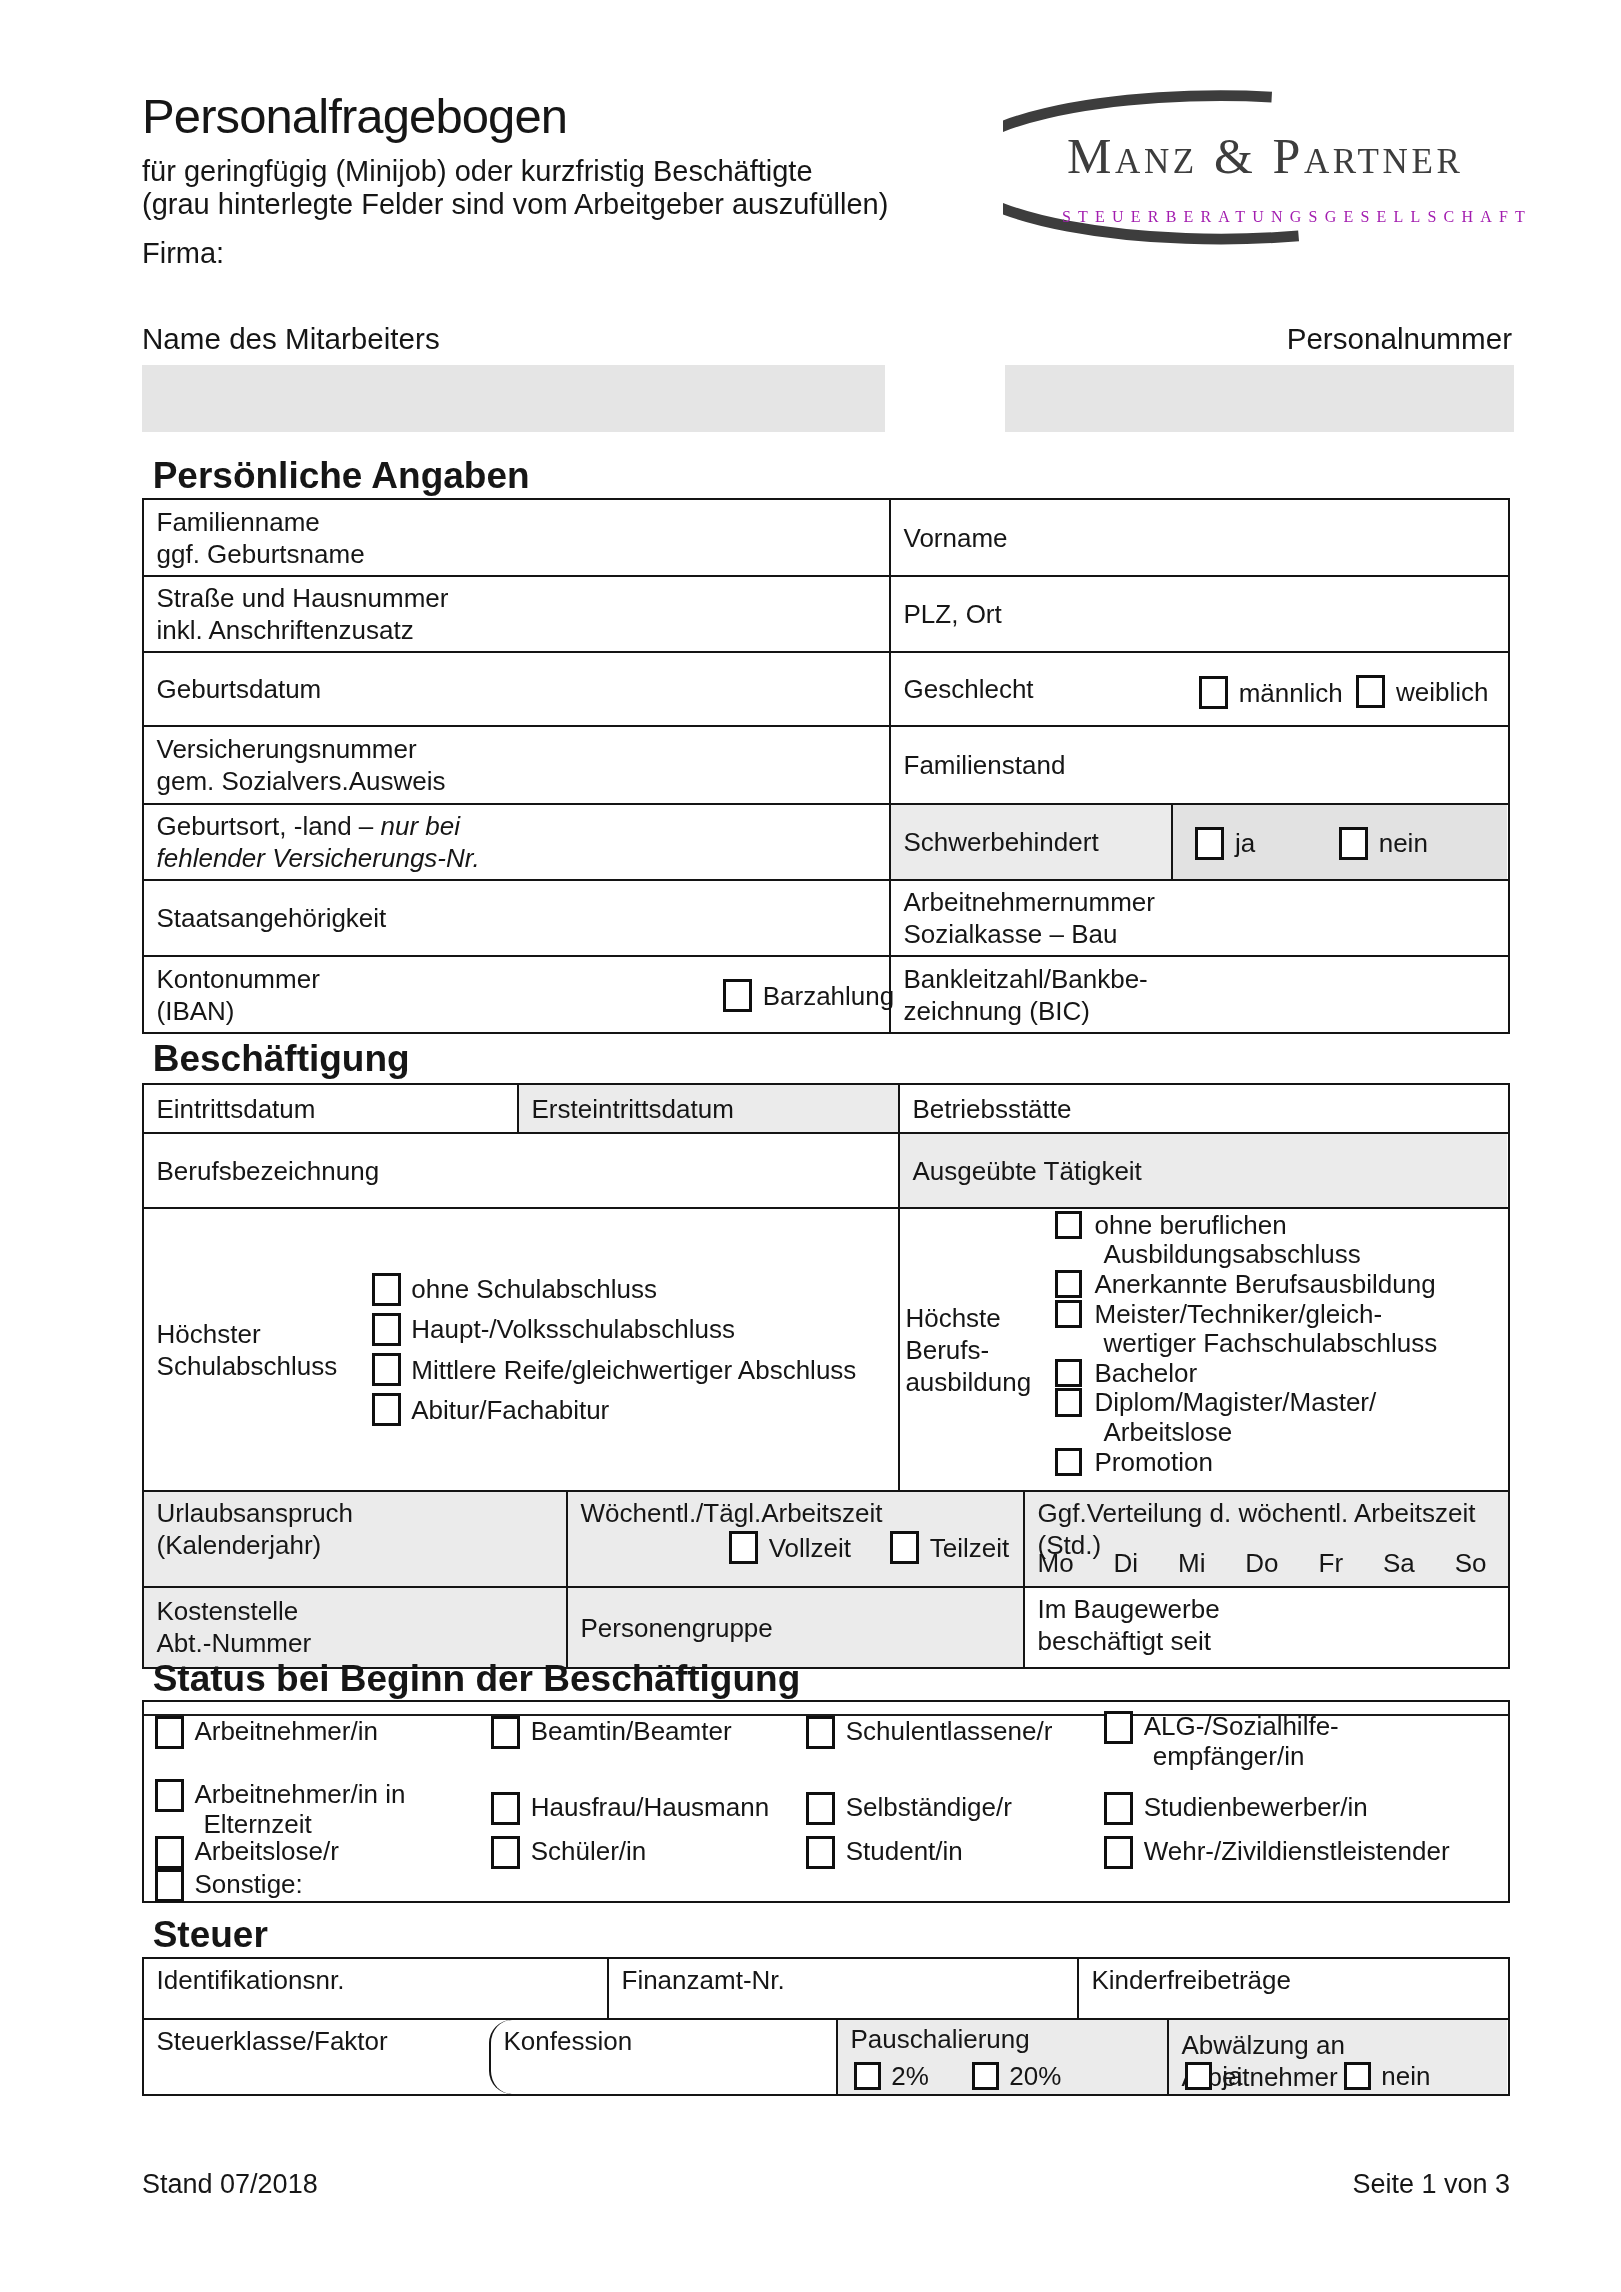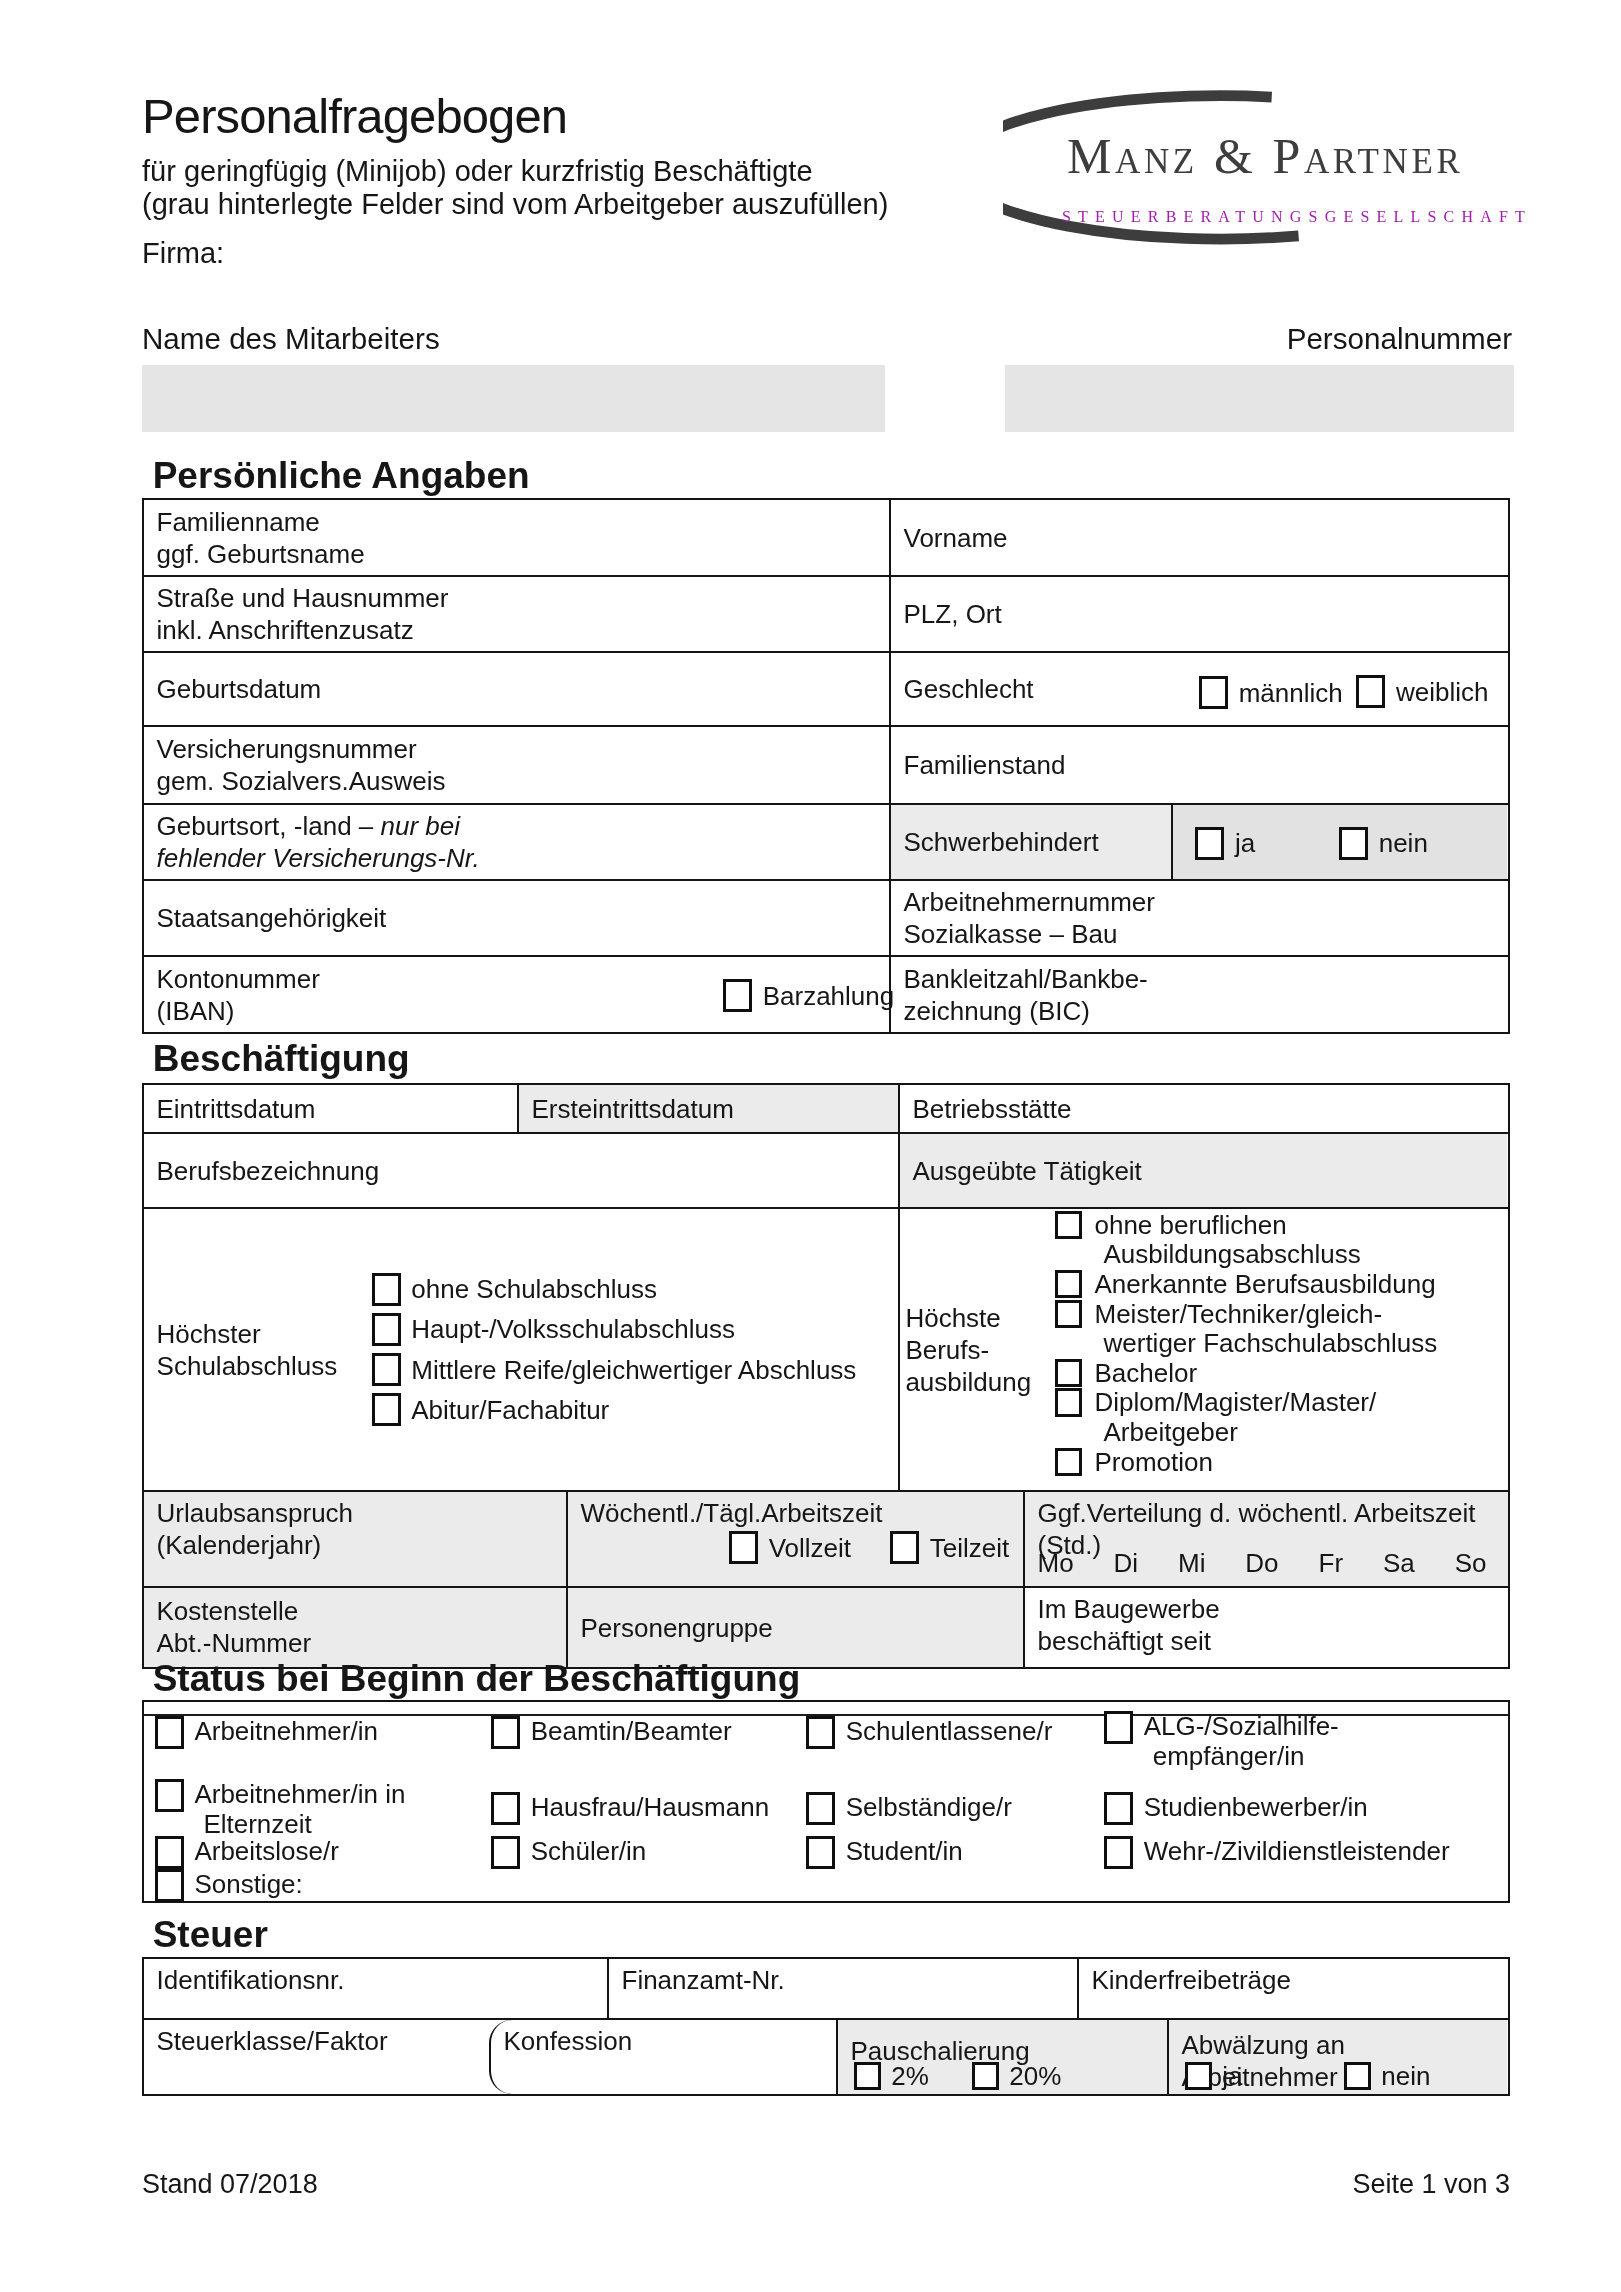--- a/index.html
+++ b/index.html
@@ -265,21 +265,21 @@
               <span><span>Meister/Techniker/gleich-</span><br>
                 <span class="optwrap">wertiger Fachschulabschluss</span></span>
             </div>
             <div class="cbrow start">
               <span class="cb sm"></span>
               <span>Bachelor</span>
             </div>
             <div class="cbrow start">
               <span class="cb sm"></span>
               <span><span>Diplom/Magister/Master/</span><br>
-                <span class="optwrap">Arbeitgeber</span></span>
+                <span class="optwrap">Arbeitslose</span></span>
             </div>
             <div class="cbrow start">
               <span class="cb sm"></span>
               <span>Promotion</span>
             </div>
           </div>
         </div>
       </div>
     </div>
     <div class="trow" style="height:96px;">
@@ -416,21 +416,21 @@
         <div>Kinderfreibeträge</div>
       </div>
     </div>
     <div class="trow" style="height:76px;">
       <div class="tcell cfirst topalign" style="width:345px;">
         <div>Steuerklasse/Faktor</div>
       </div>
       <div class="tcell topalign" style="width:347px;border-radius:23px;">
         <div>Konfession</div>
       </div>
-      <div class="tcell topalign gray" style="width:331px;padding-top:15px;">
+      <div class="tcell topalign gray" style="width:331px;padding-top:3px;">
         <div>Pauschalierung</div>
         <div class="cbrow" style="position:absolute;left:16px;top:41px;">
           <span class="cb sm"></span>
           <span>2%</span>
         </div>
         <div class="cbrow" style="position:absolute;left:134px;top:41px;">
           <span class="cb sm"></span>
           <span>20%</span>
         </div>
       </div>

